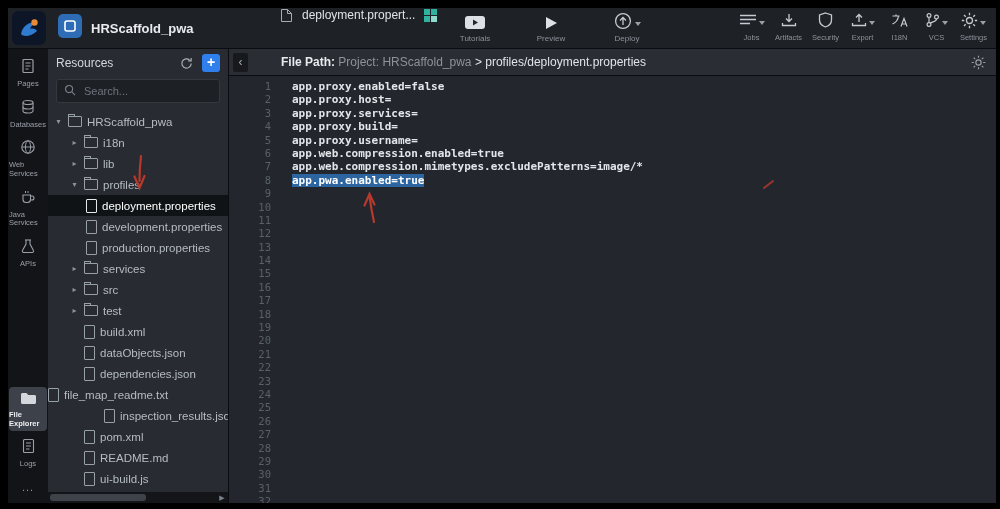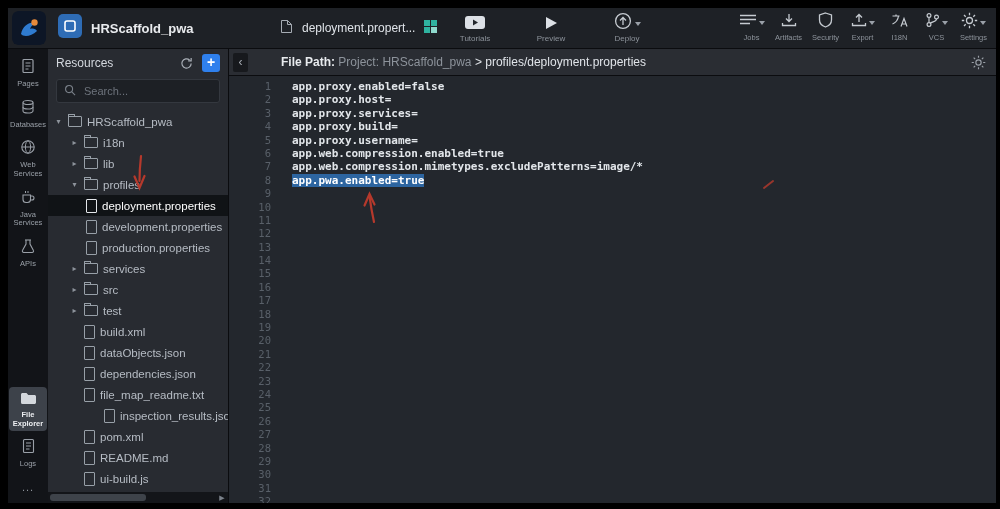--- a/index.html
+++ b/index.html
@@ -5,39 +5,39 @@
   html,body{margin:0;padding:0;background:#000;}
   body{width:1000px;height:509px;overflow:hidden;font-family:"Liberation Sans",sans-serif;-webkit-font-smoothing:antialiased;}
   .screen{position:relative;width:1000px;height:362px;background:#000;}
   .frame{position:absolute;left:8px;top:8px;width:988px;height:495px;background:#17191d;display:flex;flex-direction:column;}
 
   
   .topbar{flex:0 0 40px;height:40px;background:#1e2126;position:relative;border-bottom:1px solid #0b0c0f;}
   .logo{position:absolute;left:4px;top:3px;width:34px;height:34px;border-radius:6px;overflow:hidden;}
   .tb-project{position:absolute;left:50px;top:0;height:40px;display:flex;align-items:center;gap:9px;}
   .proj-name{color:#e9ebee;font-size:13px;font-weight:bold;}
-  .tb-tab{position:absolute;left:272px;top:0;height:40px;display:flex;align-items:center;gap:9px;}
+  .tb-tab{position:absolute;left:272px;top:0;height:40px;display:flex;align-items:flex-start;gap:9px;}
   .tab-label{color:#dfe3e8;font-size:12px;}
   .tb-actions{position:absolute;left:432px;top:2px;display:flex;gap:6px;}
   .act{width:70px;display:flex;flex-direction:column;align-items:center;justify-content:flex-start;gap:2px;padding-top:3px;cursor:pointer;}
   .act .ico{height:19px;display:flex;align-items:center;justify-content:center;gap:3px;}
   .act-label{font-size:8px;color:#8d939b;}
   .tb-right{position:absolute;right:6px;top:2px;display:flex;gap:4px;}
   .ract{width:33px;display:flex;flex-direction:column;align-items:center;gap:2px;padding-top:3px;cursor:pointer;position:relative;}
   .ract .ico{height:18px;display:flex;align-items:center;justify-content:center;gap:2px;}
   .ract-label{font-size:7.5px;color:#8d939b;}
   .dd{width:0;height:0;border-left:3px solid transparent;border-right:3px solid transparent;border-top:4px solid #9aa0a8;margin-top:2px;}
 
   
   .body{flex:1;display:flex;min-height:0;}
 
   
   .rail{flex:0 0 40px;width:40px;background:#121418;display:flex;flex-direction:column;align-items:center;padding:5px 0 4px;gap:3px;}
   .rail-item{width:38px;display:flex;flex-direction:column;align-items:center;gap:2px;padding:4px 0 3px;cursor:pointer;border-radius:4px;}
-  .rail-label{font-size:7.5px;color:#9aa0a8;text-align:center;line-height:1.15;}
+  .rail-label{font-size:7.5px;color:#9aa0a8;line-height:1.15;}
   .rail-item.active{background:#3d424a;}
   .rail-item.active .rail-label{color:#eceef1;font-weight:bold;}
   .rail-spacer{margin-top:auto;}
   .rail-more{color:#8d939b;font-size:11px;letter-spacing:1px;padding:6px 0;cursor:pointer;}
 
   
   .resources{flex:0 0 180px;width:180px;background:#282b31;display:flex;flex-direction:column;position:relative;border-right:1px solid #0b0c0f;}
   .res-header{height:28px;display:flex;align-items:center;padding:0 8px;gap:9px;}
   .res-title{font-size:12px;color:#d3d7dd;flex:1;}
   .icon-btn{display:flex;align-items:center;justify-content:center;cursor:pointer;}
@@ -353,21 +353,21 @@
               <span>build.xml</span>
             </div>
             <div class="trow" style="padding-left: 36px;">
               <span class="t-file"></span>
               <span>dataObjects.json</span>
             </div>
             <div class="trow" style="padding-left: 36px;">
               <span class="t-file"></span>
               <span>dependencies.json</span>
             </div>
-            <div class="trow" style="padding-left: 36px;">
+            <div class="trow" style="">
               <span class="t-file"></span>
               <span>file_map_readme.txt</span>
             </div>
             <div class="trow" style="padding-left: 40px; margin-left: 16px;">
               <span class="t-file"></span>
               <span>inspection_results.json</span>
             </div>
             <div class="trow" style="padding-left: 36px;">
               <span class="t-file"></span>
               <span>pom.xml</span>

